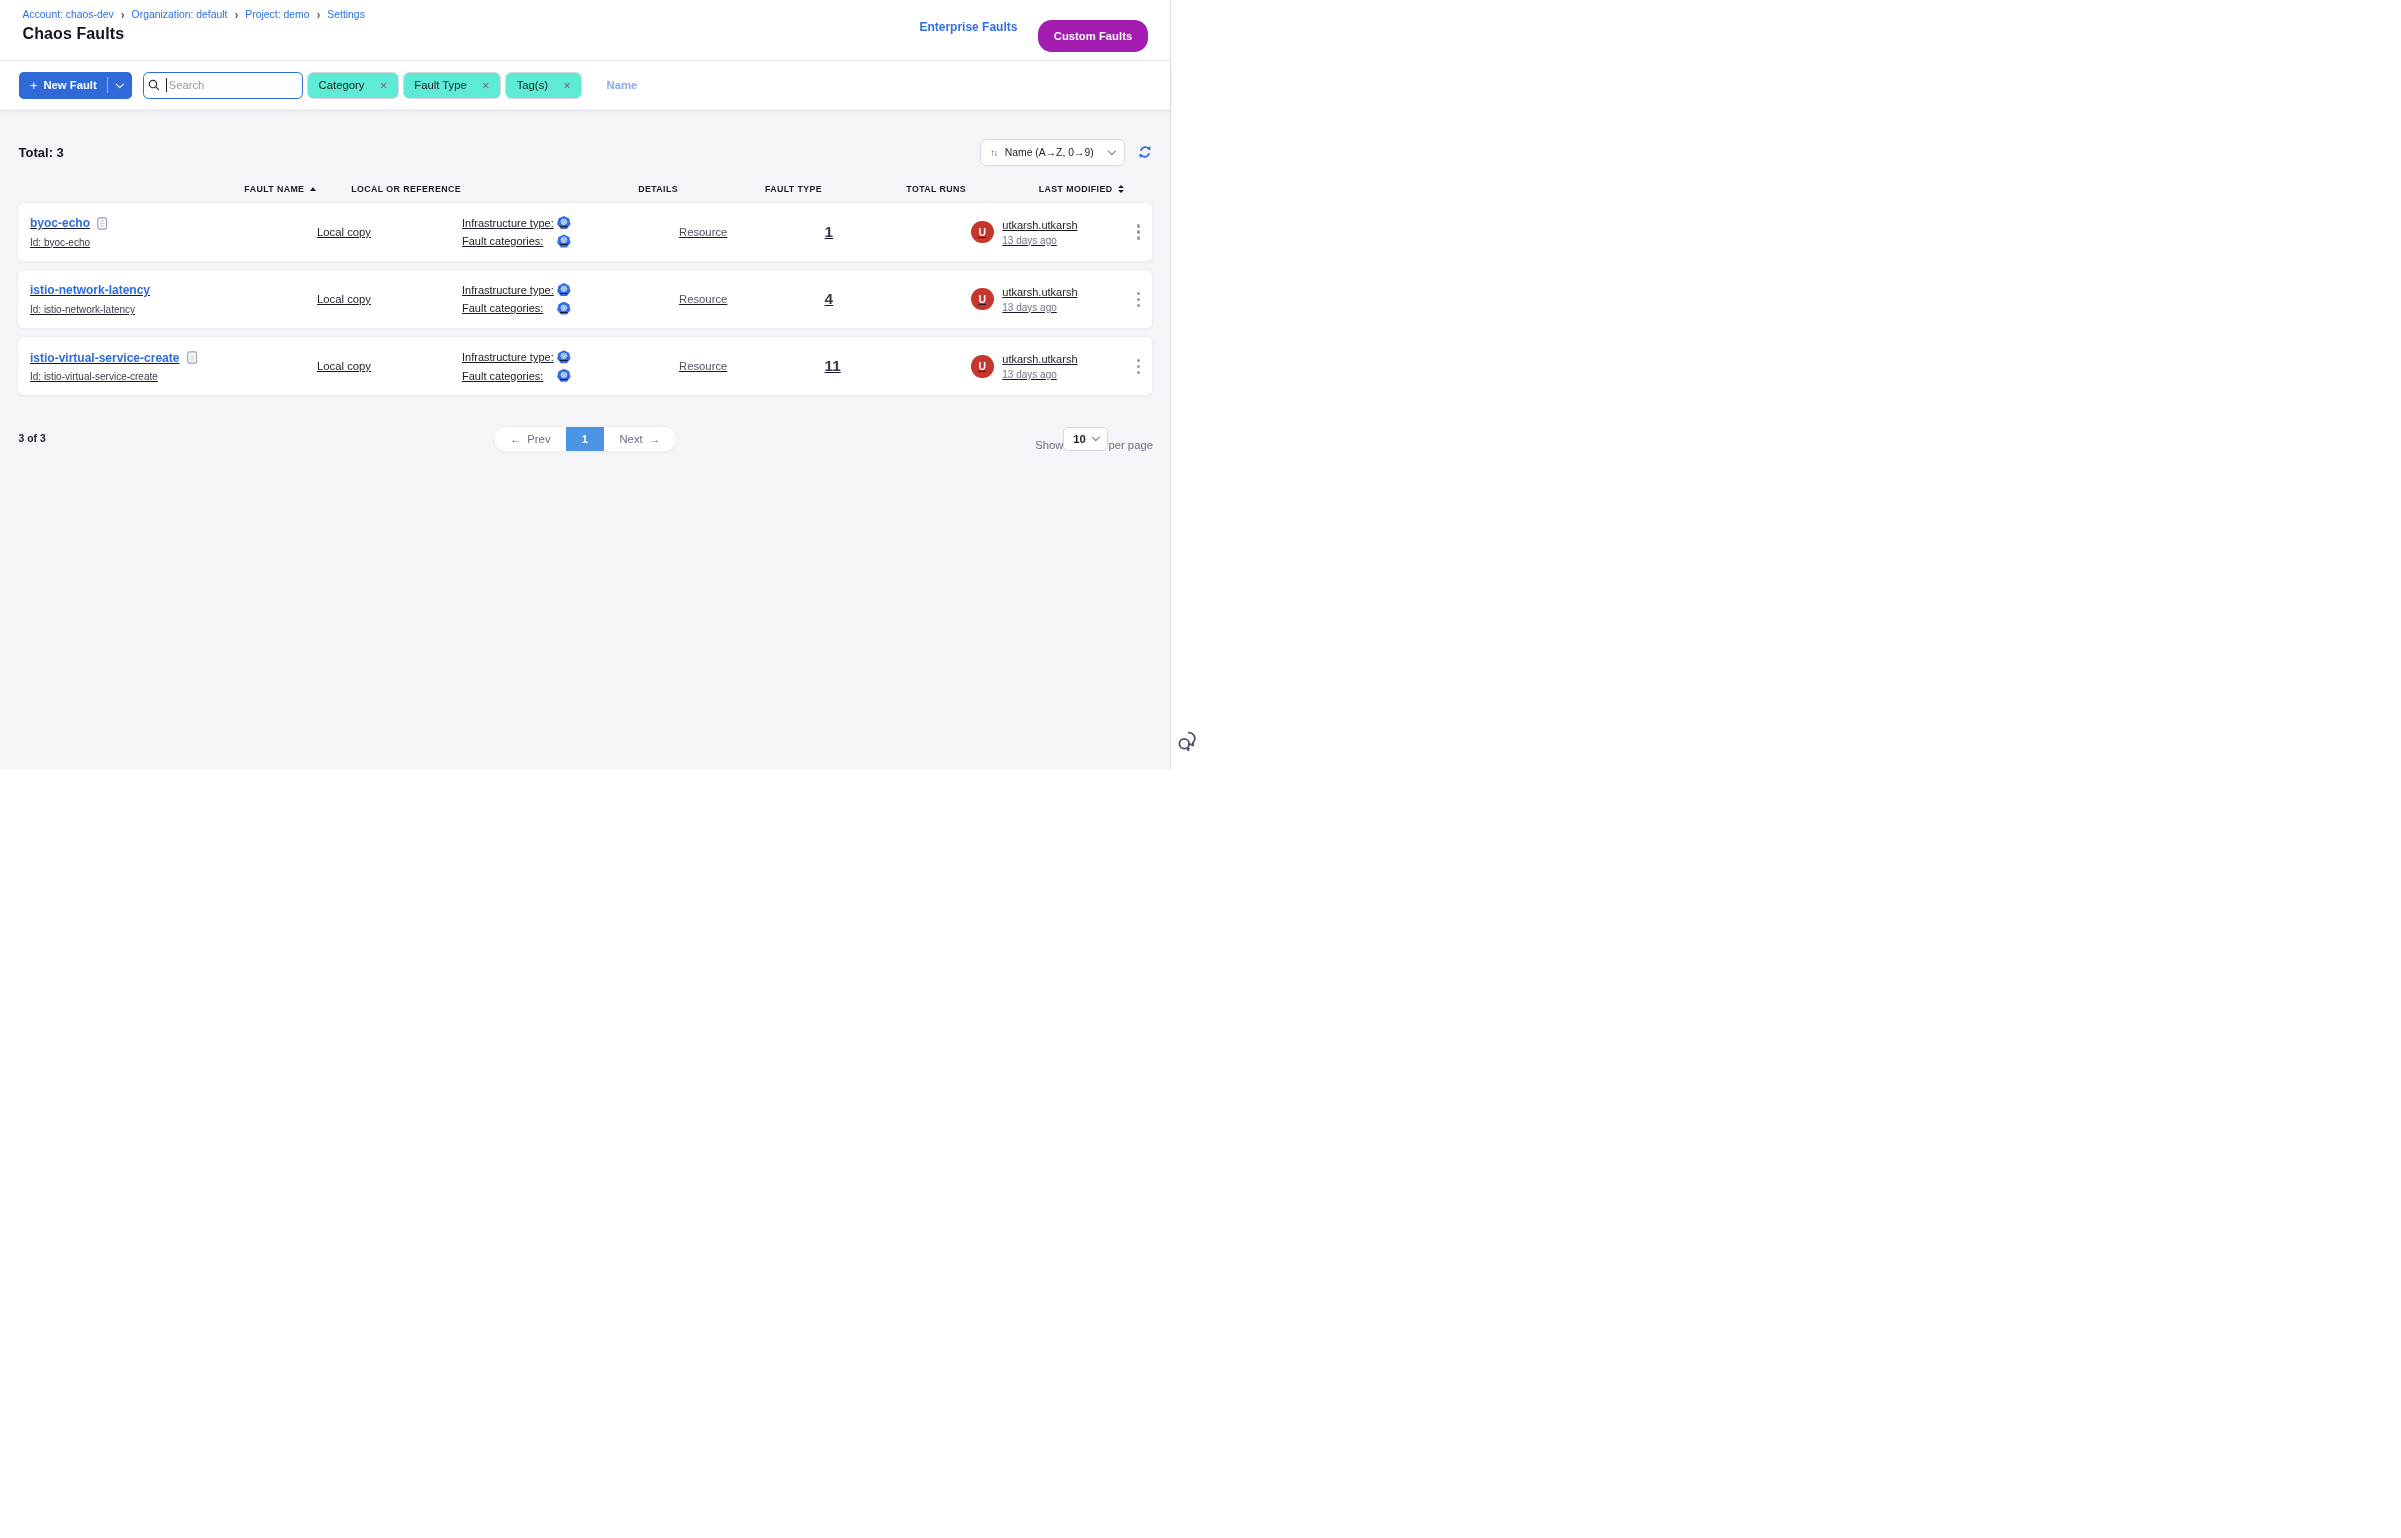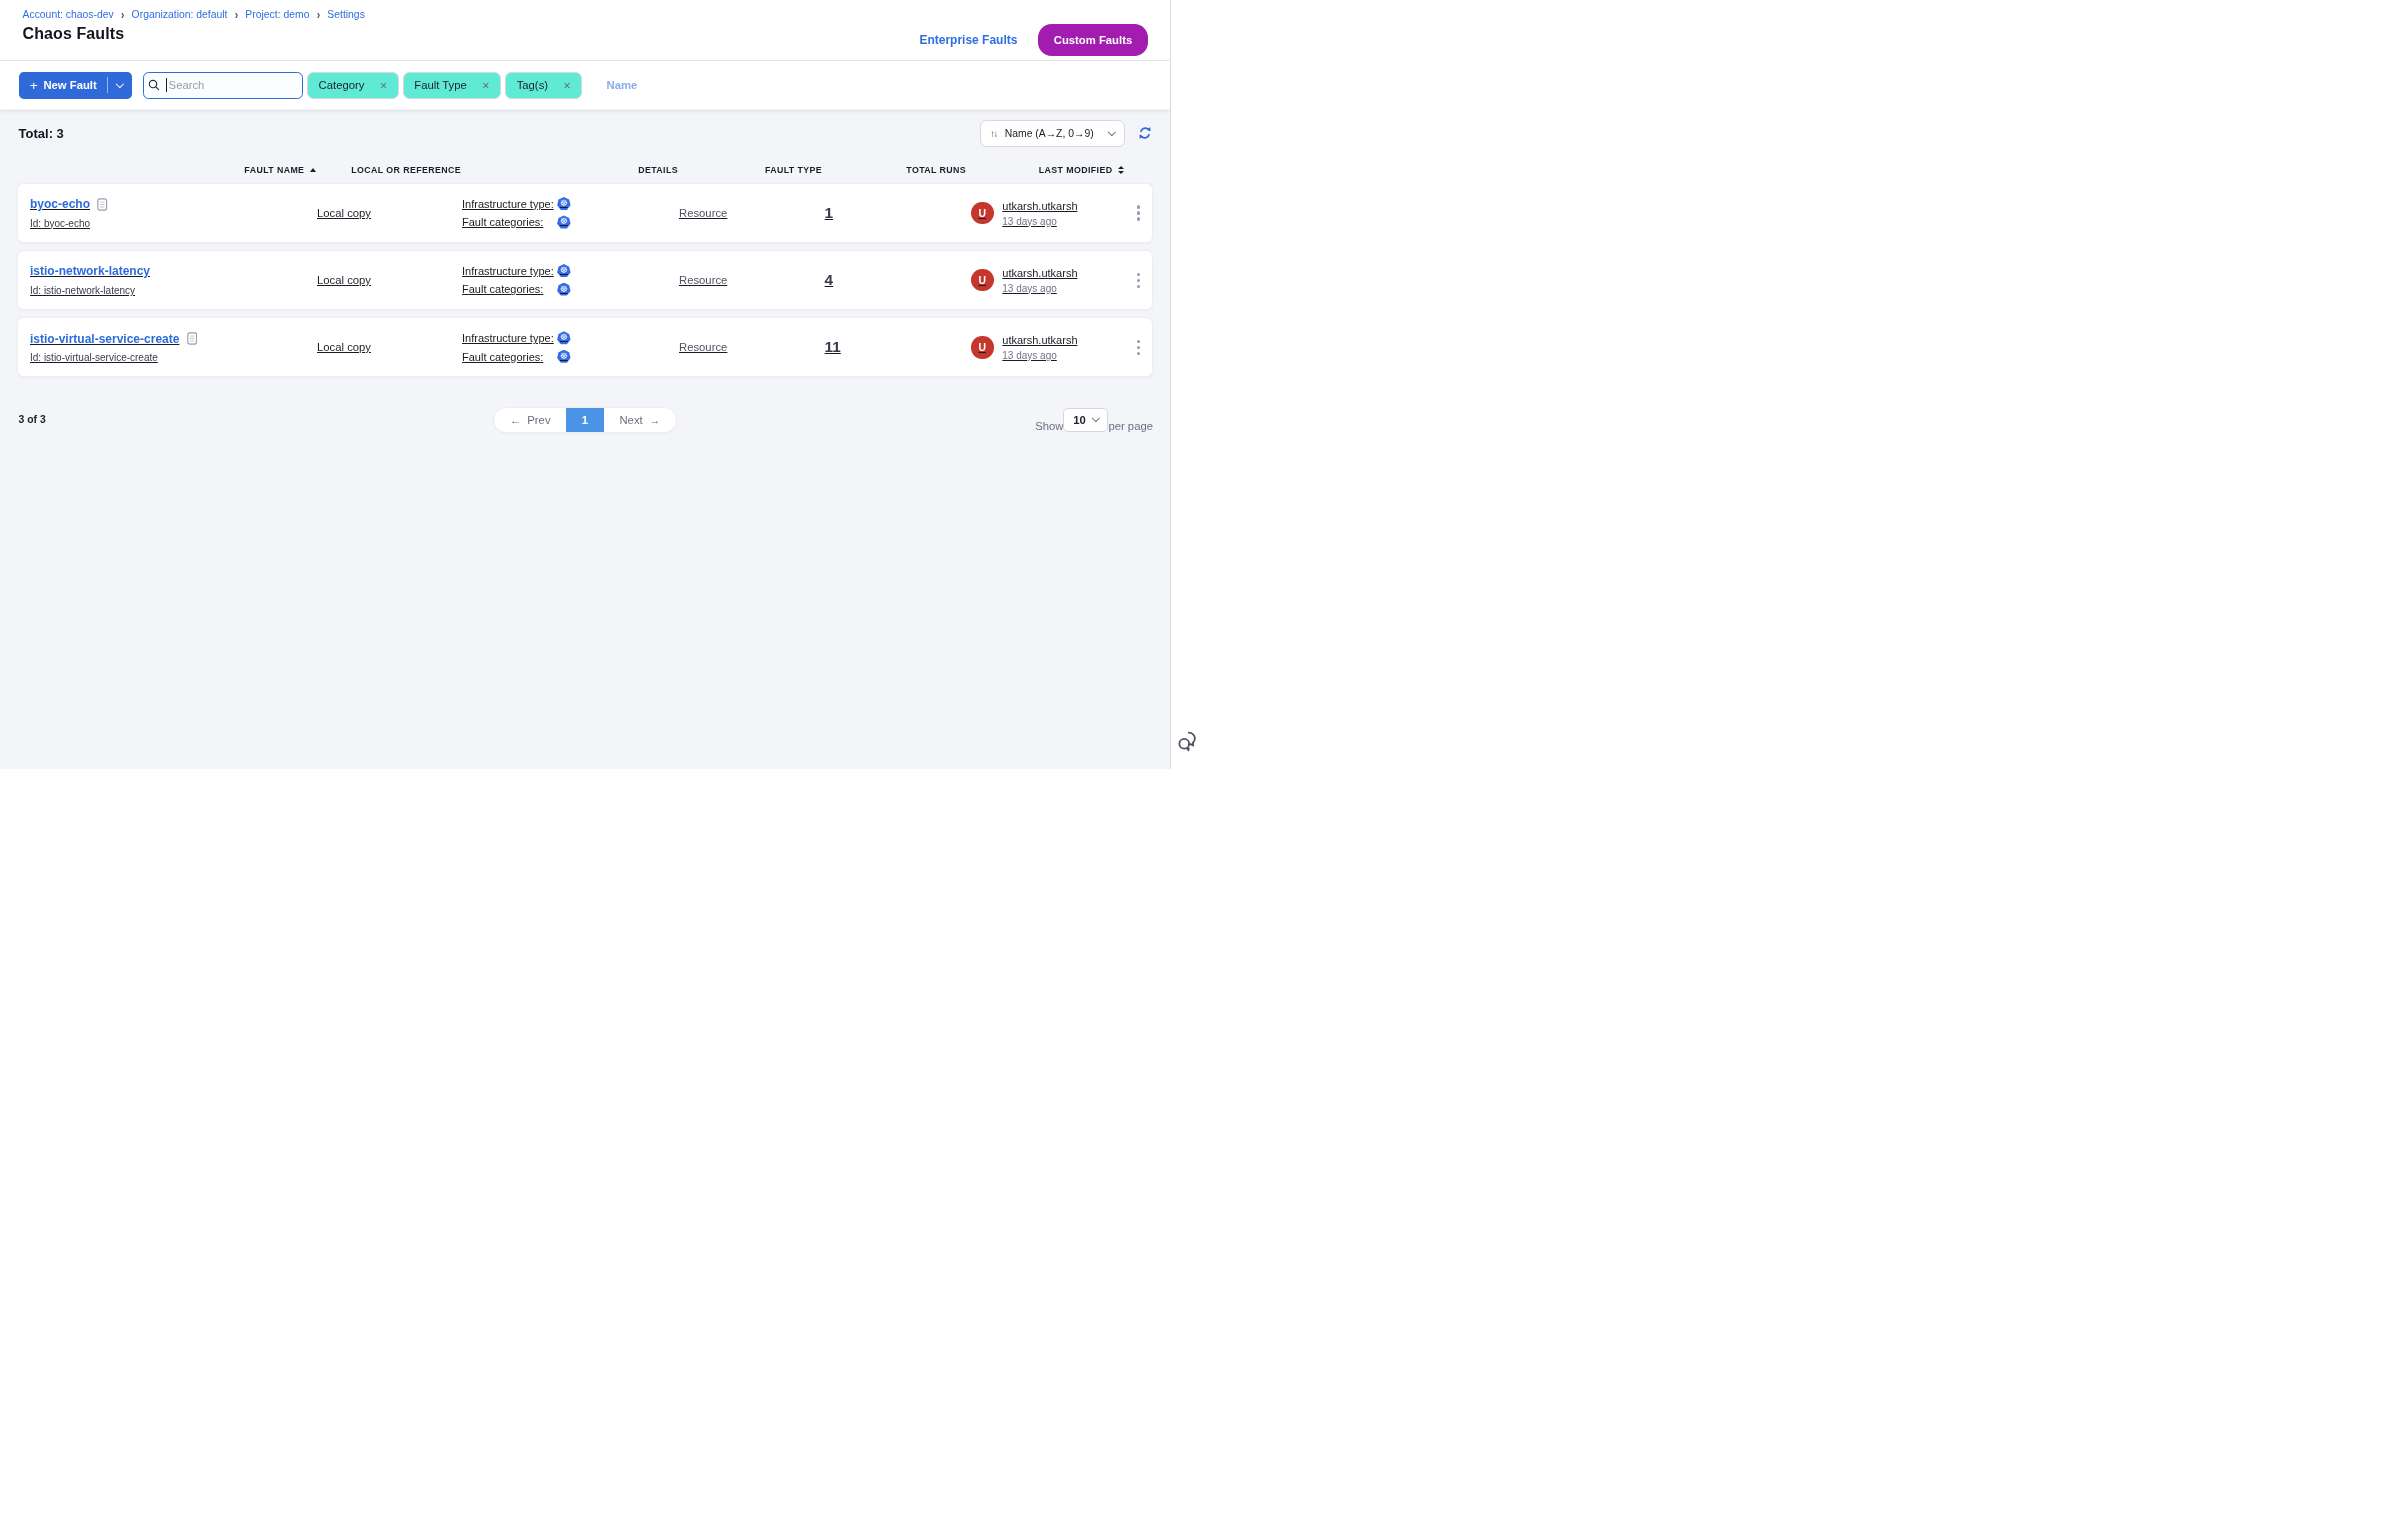--- a/index.html
+++ b/index.html
@@ -11,21 +11,21 @@
   .right-strip { flex: 1; background: #ffffff; position: relative; }
   .chat-fab { position: absolute; left: 5.6px; bottom: 14.5px; cursor: pointer; }
 
   
   .page-header { padding: 8.8px 22.5px 0; height: 61px; border-bottom: 0.8px solid #e4e5ea;
                  display: flex; justify-content: space-between; }
   .breadcrumb { display: flex; align-items: center; gap: 7.2px; font-size: 10.4px; }
   .breadcrumb a { color: #2e6fe0; text-decoration: none; cursor: pointer; }
   .crumb-sep { color: #4f5166; font-size: 10.4px; font-weight: 700; transform: scaleY(1.15); }
   .page-title { font-size: 16px; font-weight: 700; color: #15151f; margin-top: 5.6px; letter-spacing: 0.1px; }
-  .header-actions { display: flex; align-items: center; gap: 21px; padding-top: 11.3px; }
+  .header-actions { display: flex; align-items: flex-start; gap: 21px; padding-top: 11.3px; }
   .ent-link { color: #2e6fe0; font-size: 12px; font-weight: 700; text-decoration: none; cursor: pointer; }
   .navy-btn { background: #a21caf; color: #fff; border: none; border-radius: 13.7px; height: 32px;
               padding: 0 15.3px; font-size: 11.3px; font-weight: 700; font-family: inherit; cursor: pointer; }
 
   
   .toolbar { height: 49px; display: flex; align-items: center; padding: 0 18.5px; background: #fff;
              border-bottom: 0.8px solid #eef0f4; box-shadow: 0 2.4px 3.2px rgba(40,41,61,.07); position: relative; z-index: 2; }
   .new-fault { display: flex; align-items: center; background: #3069d8; color: #fff; border: none;
                border-radius: 4.8px; height: 27px; padding: 0 9.6px 0 11.3px; font-size: 11.3px; font-weight: 700;
                font-family: inherit; cursor: pointer; }
@@ -43,21 +43,21 @@
                       font-size: 11.3px; font-family: inherit; color: #1b1b28; }
   .search-box input::placeholder { color: #9a9aa8; }
 
   .chip { display: flex; align-items: center; gap: 15px; height: 27px; padding: 0 10.4px; background: #5eead4;
           border: 0.8px solid #d8d6e2; border-radius: 6.4px; font-size: 11.3px; color: #1f2028; margin-left: 4px; cursor: pointer; }
   .chip:first-of-type { margin-left: 12px; }
   .chip .chip-x { color: #6b6d85; font-size: 9.6px; cursor: pointer; }
   .reset { margin-left: 24px; color: #8cabe8; font-size: 11.3px; font-weight: 700; text-decoration: none; cursor: pointer; }
 
   
-  .content { flex: 1; background: #f4f5f9; padding: 10px 17px 0; }
+  .content { flex: 1; background: #f4f5f9; padding: 29px 17px 0; }
 
   .list-header-row { display: flex; justify-content: space-between; align-items: center; }
   .total { font-size: 13px; font-weight: 700; color: #15151f; padding-left: 1.6px; }
   .sort-area { display: flex; align-items: center; gap: 12px; }
   .sort-select { display: flex; align-items: center; gap: 7.2px; height: 26.5px; background: #fff;
                  border: 0.8px solid #d8d6e2; border-radius: 6.4px; padding: 0 9.6px; font-size: 10.4px;
                  color: #22222a; cursor: pointer; }
   .sort-arrows { color: #4f5261; font-size: 9.6px; letter-spacing: -1.6px; margin-right: 0.8px; }
   .sort-select .chev { margin-left: 8px; }
   .refresh-btn { cursor: pointer; display: flex; }

